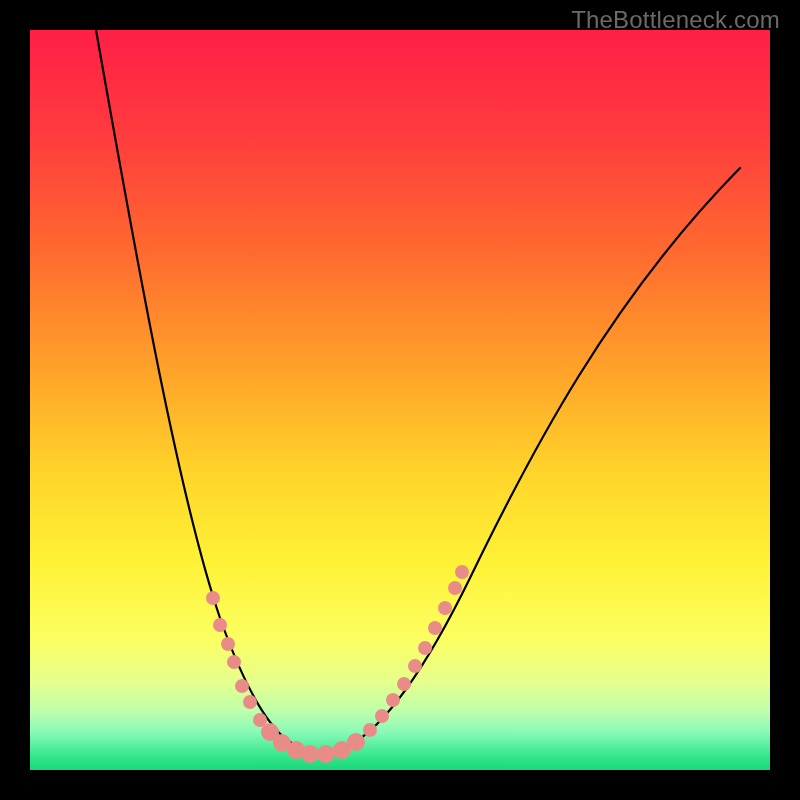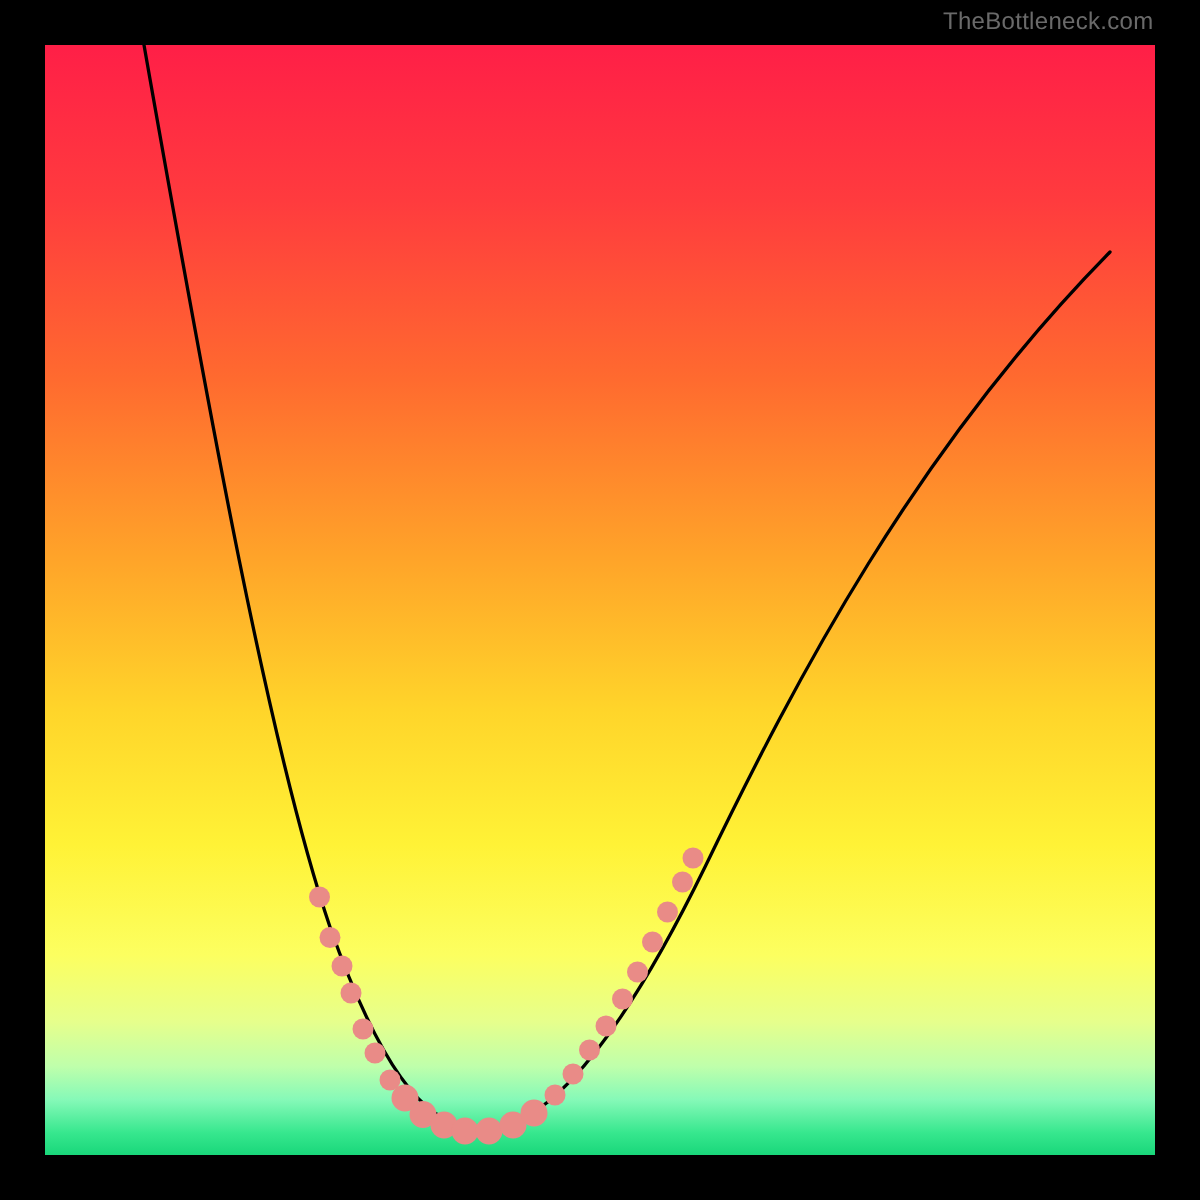--- a/index.html
+++ b/index.html
@@ -23,23 +23,23 @@
     position: absolute;
     top: 30px;
     left: 30px;
     width: 740px;
     height: 740px;
     
   }
   .watermark {
     position: absolute;
     top: 6px;
-    right: 31px;
+    right: 20px;
     color: #6a6a6a;
-    font-size: 16px;
+    font-size: 24px;
     font-weight: 400;
     letter-spacing: 0.2px;
   }
   svg.curve {
     position: absolute;
     top: 0;
     left: 0;
   }
 </style>
 </head>

